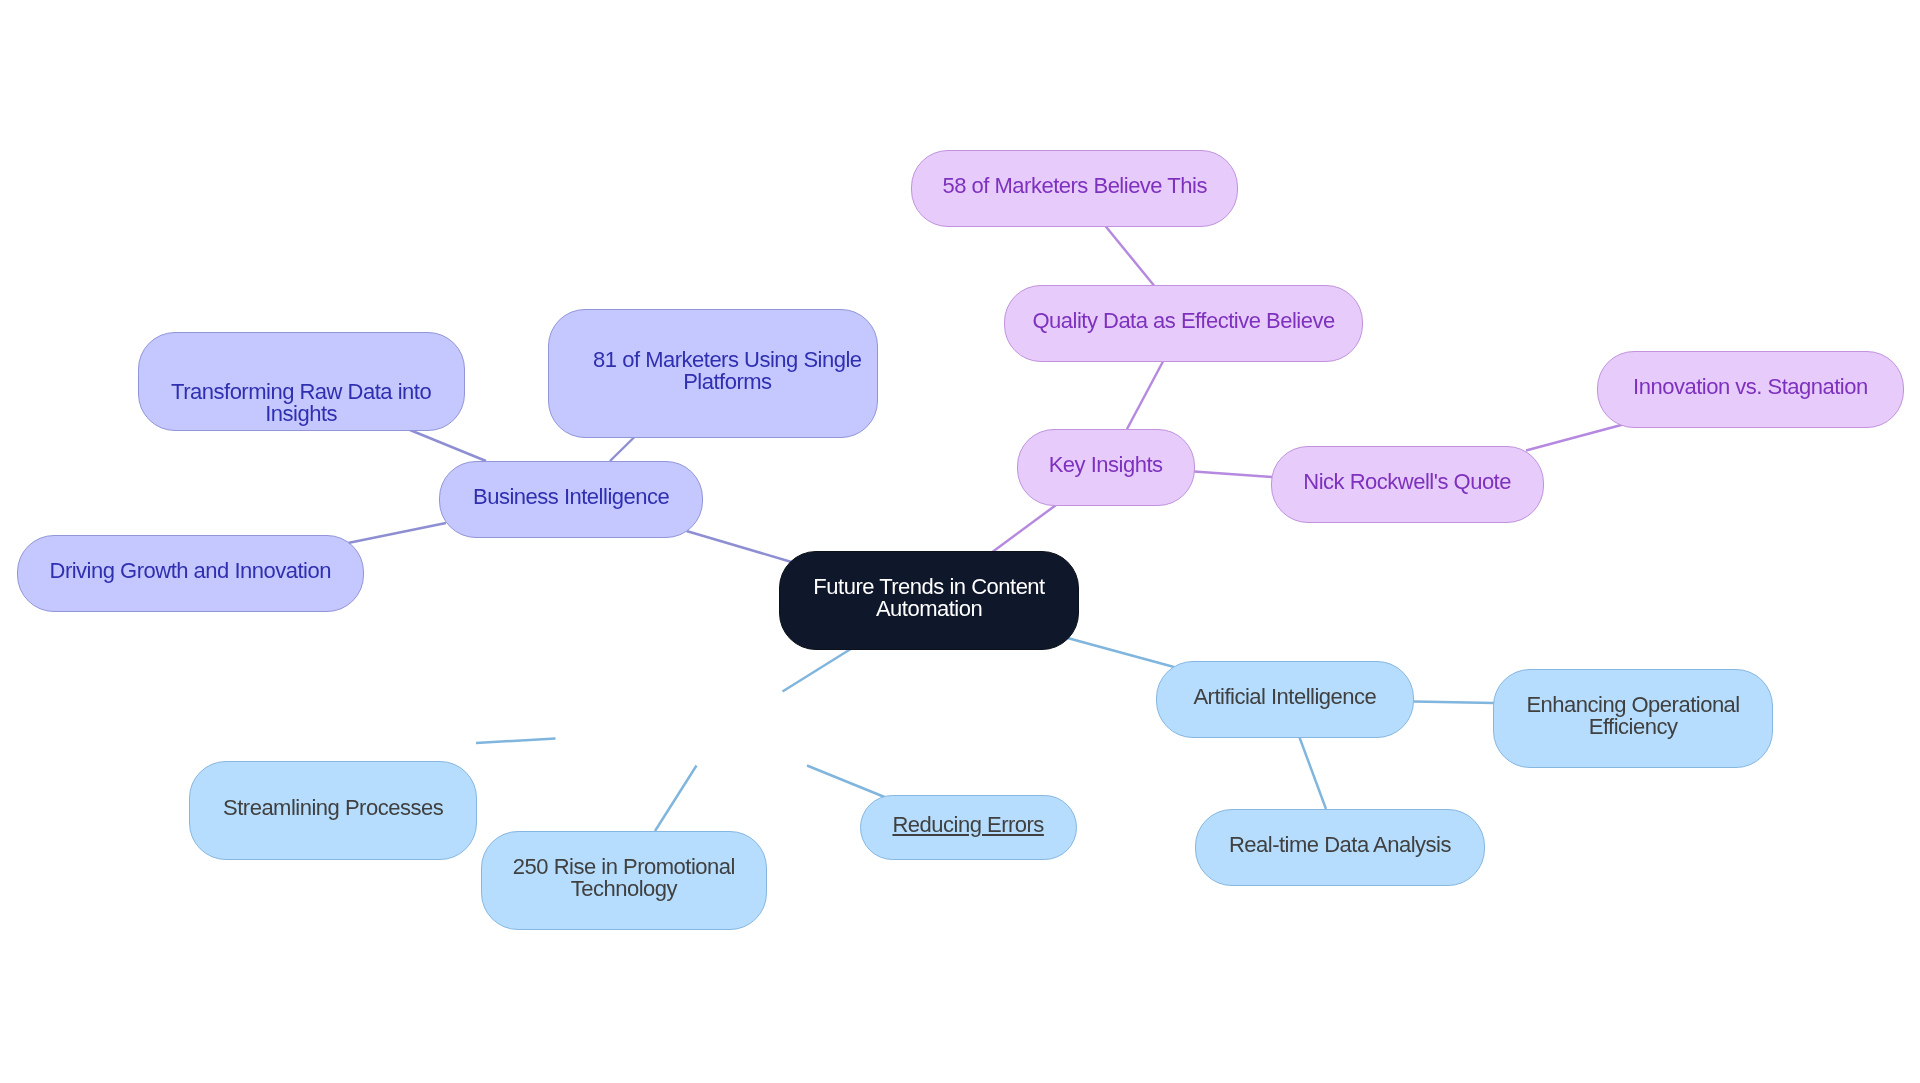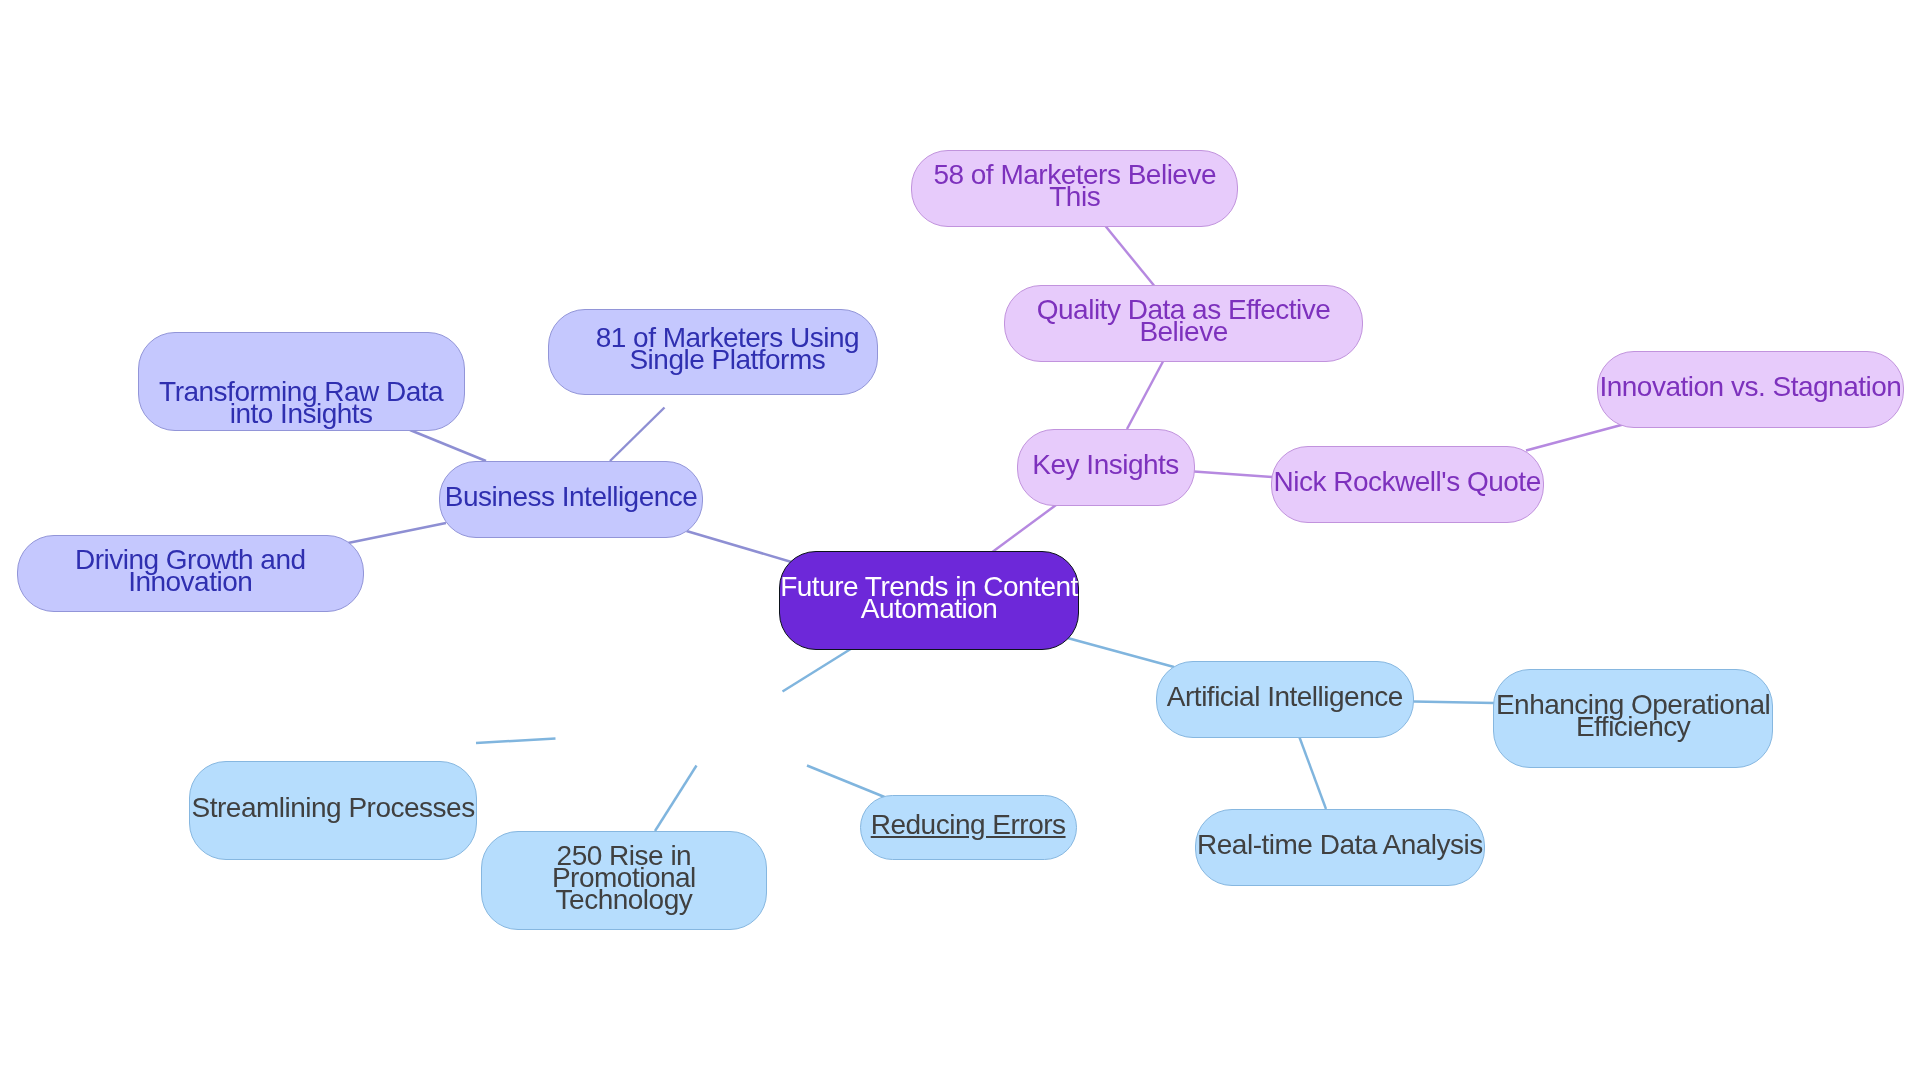--- a/index.html
+++ b/index.html
@@ -3,24 +3,24 @@
 <meta charset="utf-8">
 <title>Mindmap</title>
 <style>
   html,body{margin:0;padding:0;}
   body{width:1920px;height:1083px;background:#ffffff;overflow:hidden;
        font-family:"Liberation Sans","DejaVu Sans",sans-serif;}
   #canvas{position:relative;width:1920px;height:1083px;}
   #edges{position:absolute;left:0;top:0;width:1920px;height:1083px;}
   .node{position:absolute;box-sizing:border-box;display:flex;align-items:center;
         justify-content:center;text-align:center;border-radius:37px;
-        border-style:solid;border-width:1.7px;font-size:28px;letter-spacing:-0.5px;
+        border-style:solid;border-width:1.7px;font-size:22px;letter-spacing:-0.5px;
         line-height:21.8px;padding-bottom:5.0px;}
   .node span{display:block;transform:translateZ(0);}
-  .root{background:#6d28d9;border-color:#0b1219;color:#ffffff;}
+  .root{background:#0f172a;border-color:#0b1219;color:#ffffff;}
   .blue{background:#b6ddfd;border-color:#86b7e0;color:#404040;}
   .indigo{background:#c5c8fe;border-color:#9295d8;color:#2f2fb0;}
   .violet{background:#e7cbfb;border-color:#c193dd;color:#7d31bd;}
 </style>
 </head>
 <body>
 
 <div id="canvas">
 
 <svg id="edges" viewBox="0 0 1920 1083">
@@ -49,21 +49,21 @@
 </div>
 
 <div class="node indigo" style="left:439.2px;top:460.7px;width:263.9px;height:77.1px;">
   <span>Business Intelligence</span>
 </div>
 
 <div class="node indigo" style="left:137.6px;top:331.5px;width:327.1px;height:99.2px;align-items:flex-end;">
   <span>Transforming Raw Data into Insights</span>
 </div>
 
-<div class="node indigo" style="left:547.5px;top:308.6px;width:330.7px;height:86px;padding-left:29px;">
+<div class="node indigo" style="left:547.5px;top:308.6px;width:330.7px;height:129px;padding-left:29px;">
   <span>81 of Marketers Using Single Platforms</span>
 </div>
 
 <div class="node indigo" style="left:16.8px;top:534.9px;width:346.9px;height:77.2px;">
   <span>Driving Growth and Innovation</span>
 </div>
 
 <div class="node violet" style="left:1016.6px;top:428.5px;width:178.0px;height:77.5px;">
   <span>Key Insights</span>
 </div>

